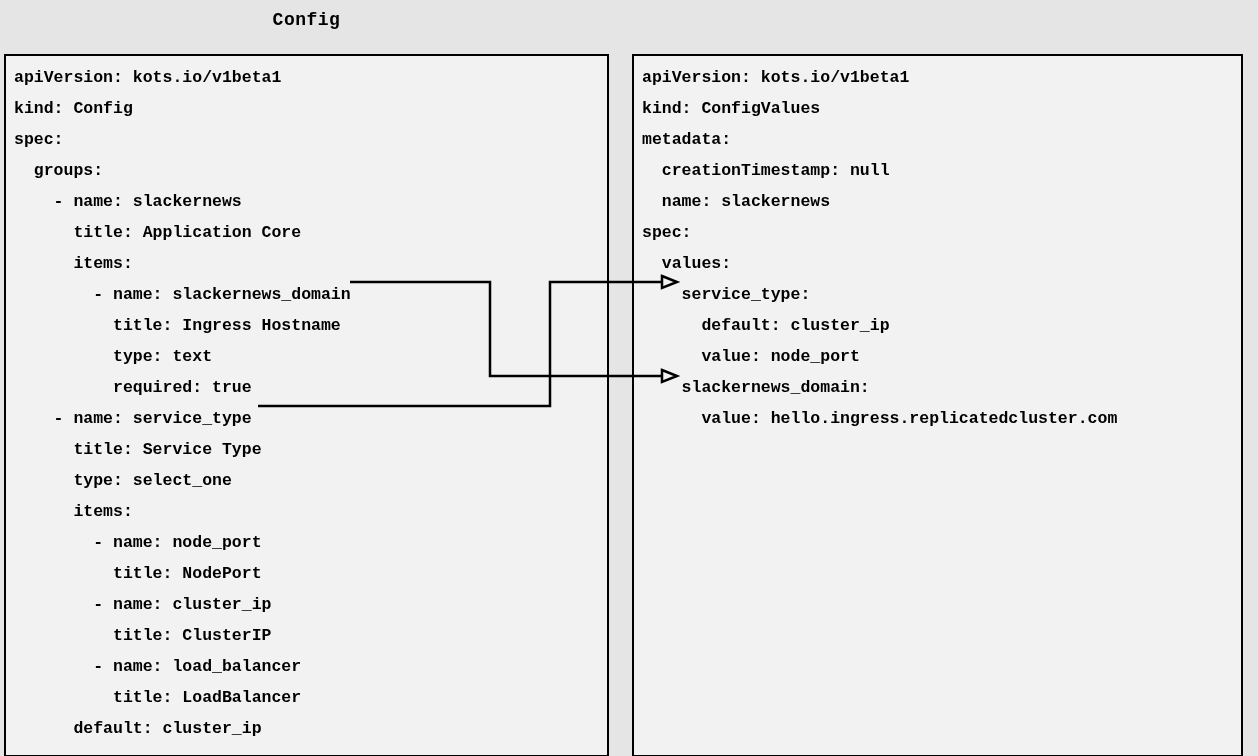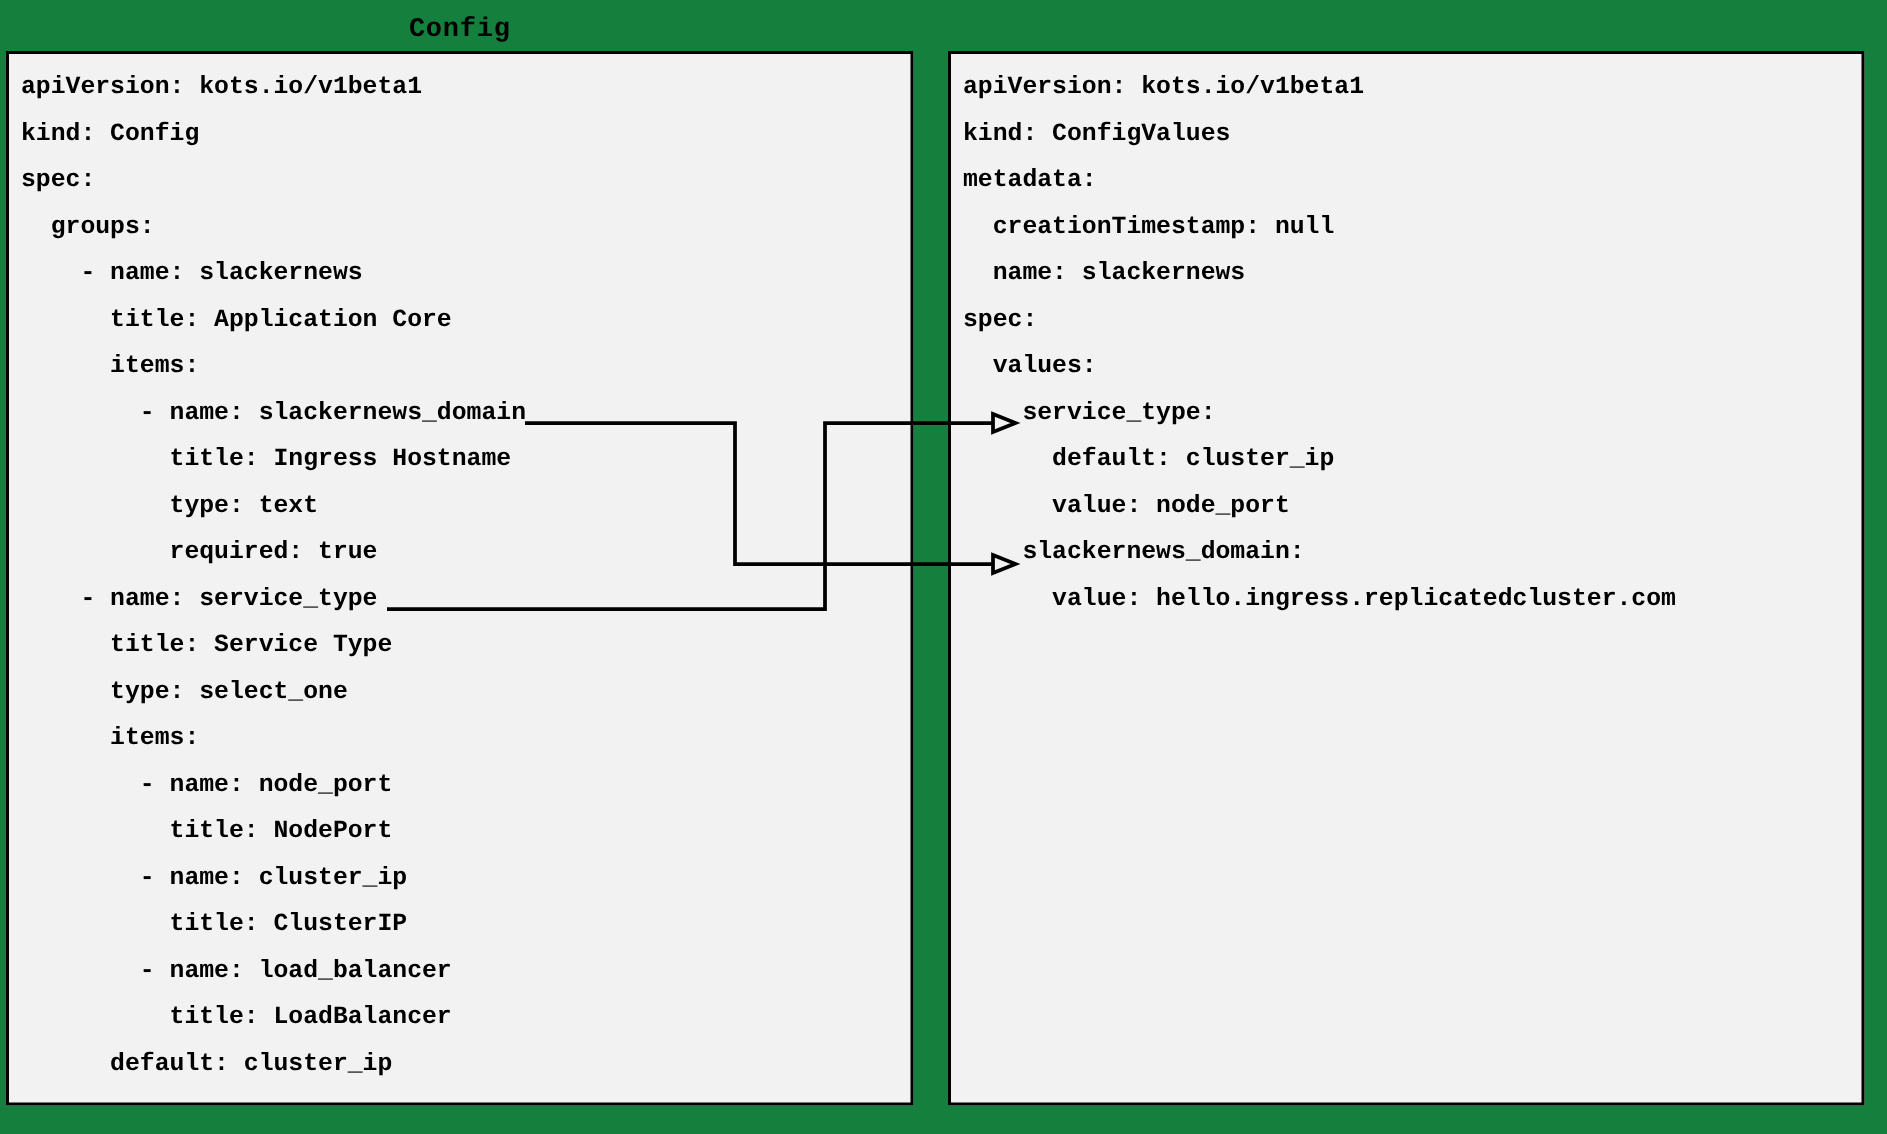--- a/index.html
+++ b/index.html
@@ -8,39 +8,39 @@
     width: 1258px;
     height: 756px;
     background: #ffffff;
     overflow: hidden;
     font-family: "Liberation Mono", "DejaVu Sans Mono", monospace;
   }
   .canvas {
     position: relative;
     width: 1258px;
     height: 756px;
-    background: #15803d;
+    background: #e5e5e5;
   }
   .panel-title {
     position: absolute;
     top: 0;
     height: 40px;
     display: flex;
     align-items: center;
     justify-content: center;
     font-size: 18px;
     font-weight: 700;
     color: #000000;
     letter-spacing: 0.5px;
   }
   .panel-title.left  { left: 4px;   width: 605px; }
   .panel-title.right { left: 632px; width: 611px; }
   .panel {
     position: absolute;
-    top: 34px;
+    top: 54px;
     height: 703px;
     box-sizing: border-box;
     border: 2px solid #000000;
     background: #f2f2f2;
   }
   .panel.left  { left: 4px;   width: 605px; }
   .panel.right { left: 632px; width: 611px; }
   .code {
     margin: 0;
     padding: 6px 8px;

